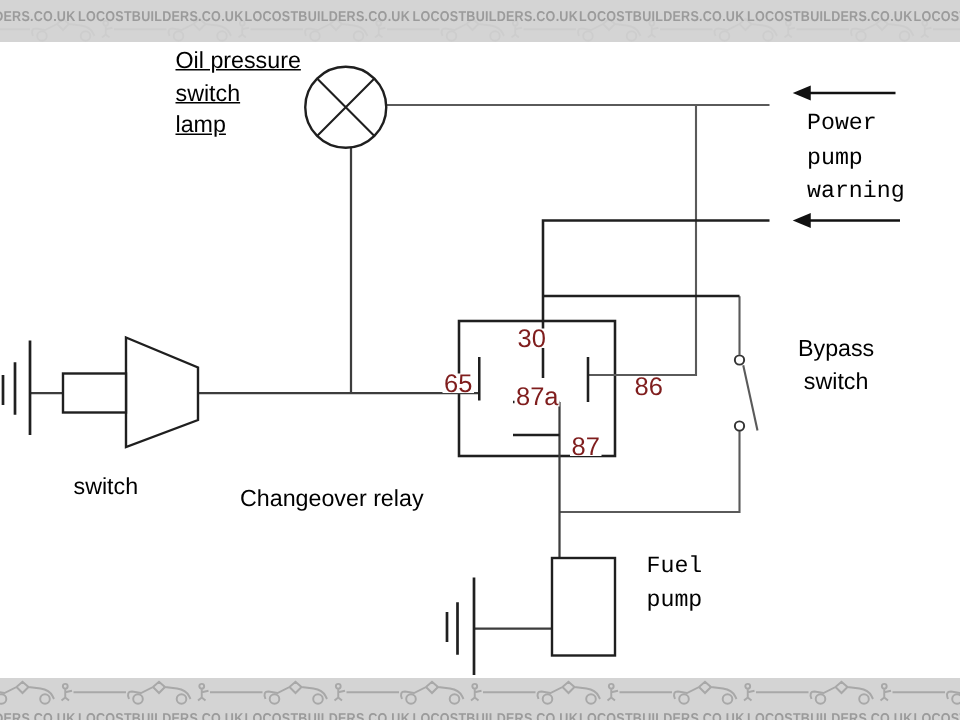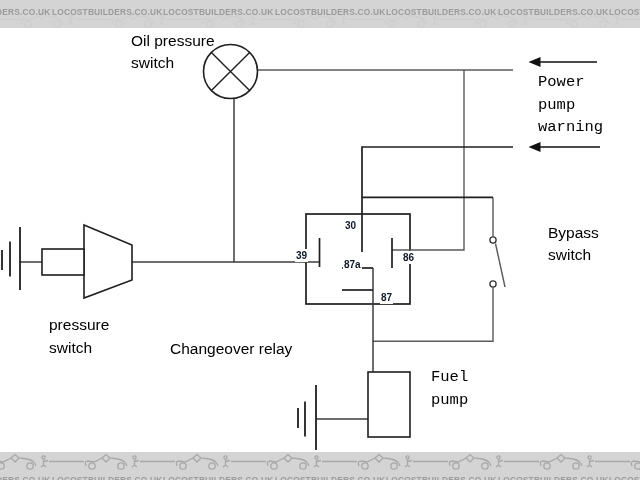--- a/index.html
+++ b/index.html
@@ -18,21 +18,21 @@
   .wm-cell span{
     display:inline-block;font-size:9.5px;font-weight:bold;letter-spacing:.2px;
     color:#9b9b9b;transform:scaleX(.88);transform-origin:left center;
   }
   .wm-car-row{position:absolute;left:0;display:flex;}
   .banner-top .wm-car-row{top:11px;margin-left:-24px;opacity:.45;}
   .banner-bottom .wm-car-row{top:1px;margin-left:-51px;}
   .car-cell{flex:none;width:91px;height:17px;}
   
   .lbl{position:absolute;color:#000;font-size:15.5px;line-height:21.5px;white-space:nowrap;}
-  .term{position:absolute;color:#0f172a;font-size:10px;line-height:13px;background:#fff;padding:0 1px;white-space:nowrap;font-weight:bold;}
+  .term{position:absolute;color:#7f1d1d;font-size:17px;line-height:13px;background:#fff;padding:0 1px;white-space:nowrap;}
   svg{display:block;}
   #circuit{position:absolute;top:0;left:0;}
 </style>
 </head>
 <body>
 
 <div id="stage">
 
   <svg id="circuit" width="640" height="480" viewBox="0 0 640 480">
 
@@ -93,51 +93,51 @@
     <g>
       <path d="M597,62 H539" stroke="#111111" stroke-width="1.6" fill="none"></path>
       <polygon points="528.5,62 540.5,57 540.5,67" fill="#111111"></polygon>
     </g>
     <g>
       <path d="M600,147 H539" stroke="#111111" stroke-width="1.6" fill="none"></path>
       <polygon points="528.5,147 540.5,142 540.5,152" fill="#111111"></polygon>
     </g>
   </svg>
 
-  <div class="lbl" style="left:131px;top:30px;">
+  <div class="lbl" style="left:117px;top:30px;text-decoration:underline;">
     <div>Oil pressure</div>
     <div>switch</div>
+    <div>lamp</div>
   </div>
 
   <div class="lbl" style="left:538px;top:71px;line-height:22.5px;font-family:Liberation Mono, monospace;">
     <div>Power</div>
     <div>pump</div>
     <div>warning</div>
   </div>
 
-  <div class="lbl" style="left:548px;top:222px;">
+  <div class="lbl" style="left:532px;top:222px;text-align:center;">
     <div>Bypass</div>
     <div>switch</div>
   </div>
 
-  <div class="lbl" style="left:170px;top:322px;margin-top:16px;">Changeover relay</div>
+  <div class="lbl" style="left:160px;top:322px;">Changeover relay</div>
 
   <div class="lbl" style="left:49px;top:313px;line-height:23px;">
-    <div>pressure</div>
     <div>switch</div>
   </div>
 
   <div class="lbl" style="left:431px;top:366px;line-height:23px;font-family:Liberation Mono, monospace;">
     <div>Fuel</div>
     <div>pump</div>
   </div>
 
   <div class="term" style="left:344px;top:219px;">30</div>
-  <div class="term" style="left:295px;top:249px;">39</div>
-  <div class="term" style="left:402px;top:251px;">86</div>
+  <div class="term" style="left:295px;top:249px;">65</div>
+  <div class="term" style="left:422px;top:251px;">86</div>
   <div class="term" style="left:343px;top:258px;">87a</div>
   <div class="term" style="left:348px;top:291px;margin-left:32px;">87</div>
 
   <div class="banner banner-top">
     <div class="wm-car-row">
         <div class="car-cell">
           <svg width="91" height="17" viewBox="0 0 91 17">
             <g stroke="#c6c6c6" fill="none" stroke-width="1.3">
               <circle cx="3.5" cy="4.5" r="1.6"></circle>
               <path d="M3.5,6.5 V12 M1,14 L3.5,12 L6,14 M3.5,8.5 L8,7.5"></path>

